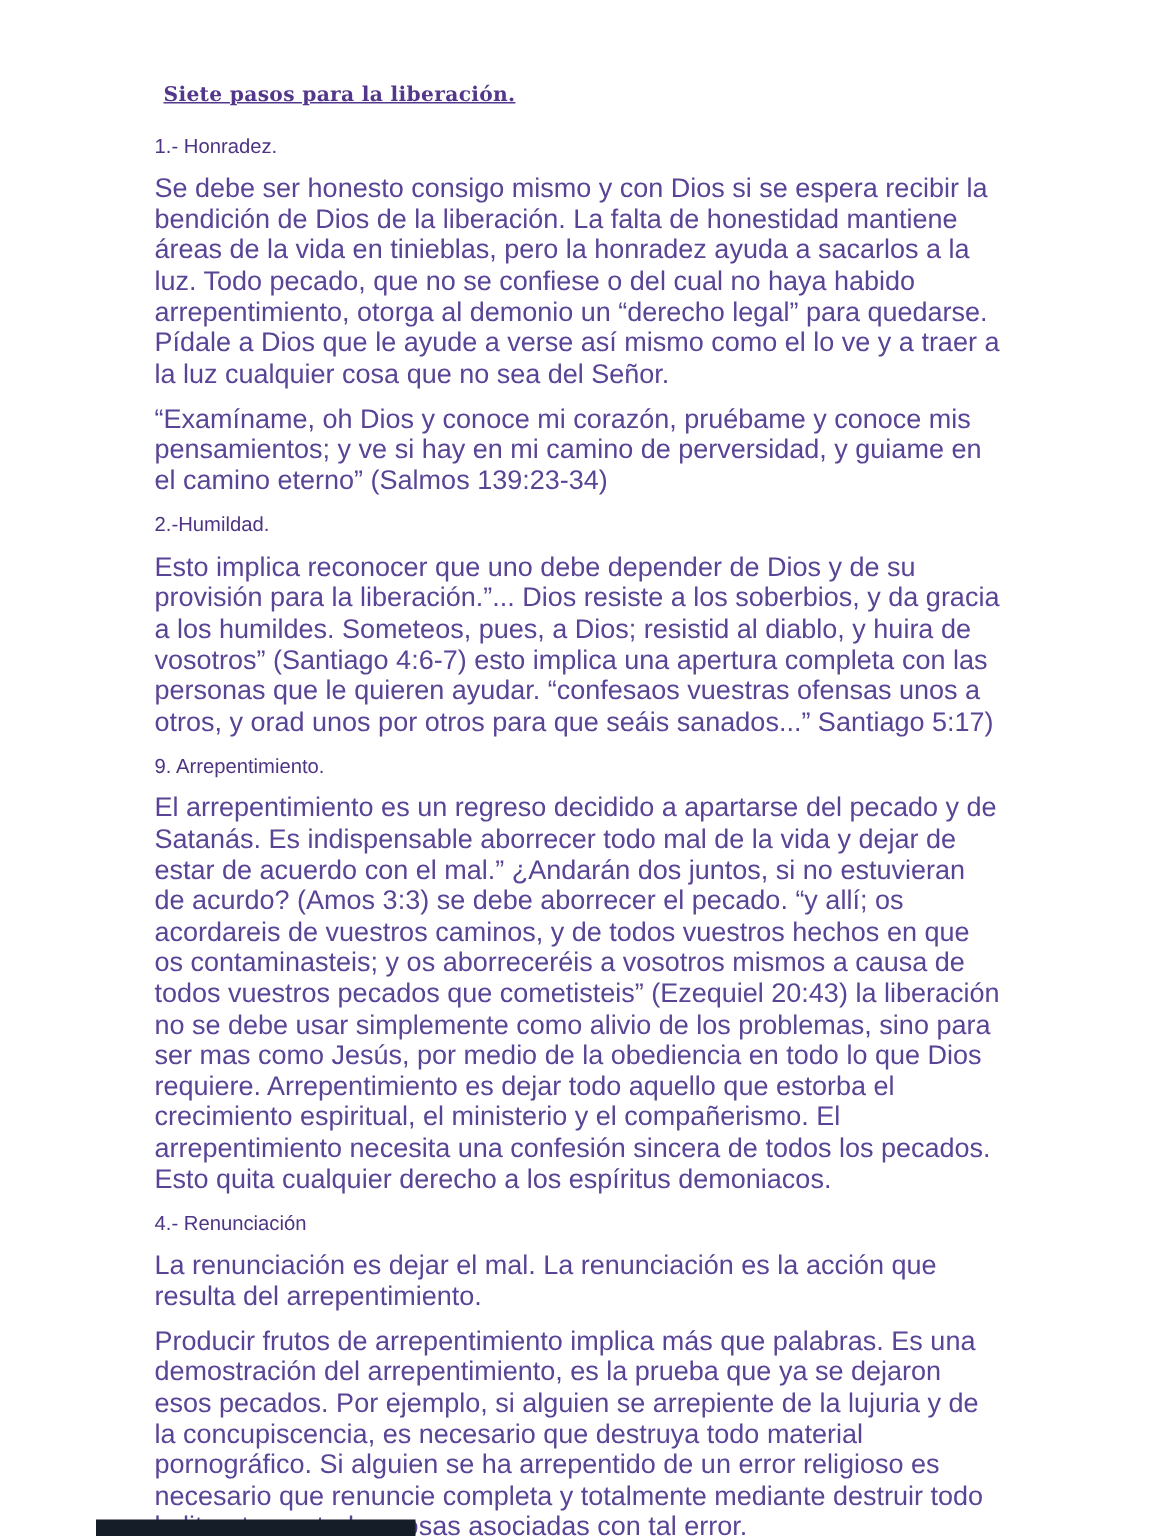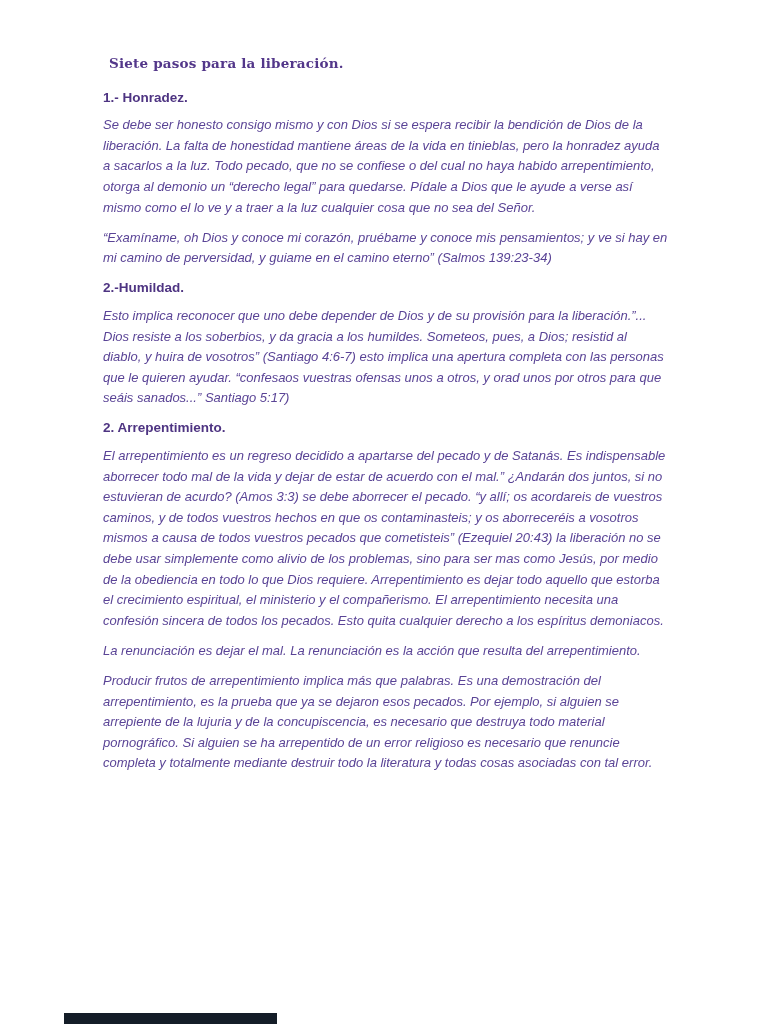--- a/index.html
+++ b/index.html
@@ -22,54 +22,55 @@
     width:768px;
   }
   .doc-title{
     font-family:"DejaVu Serif",serif;
     font-weight:bold;
     font-size:13.5px;
     line-height:20.6px;
     letter-spacing:0.2px;
     color:var(--title-text);
     margin:0 0 14px 6px;
+    text-decoration:underline;
   }
   .section-heading{
     font-size:13.5px;
-    font-weight:bold;
+    font-weight:normal;
     line-height:20.6px;
     color:var(--heading-text);
     margin:0 0 7px 0;
   }
   .paragraph{
-    font-size:13px;
+    font-size:18px;
     line-height:20.6px;
     color:var(--body-text);
     margin:0 0 9.5px 0;
     max-width:566px;
-    font-style:italic;
   }
   .footer-bar{
     position:absolute;
     left:64px;bottom:0;
     width:213px;height:11px;
     background:var(--footer-bar);
   }
 </style>
 </head>
 <body>
 
 <div class="page">
   <div class="doc-title">Siete pasos para la liberación.</div>
   <div id="sections">
       <div class="section-heading">1.- Honradez.</div>
       <p class="paragraph">Se debe ser honesto consigo mismo y con Dios si se espera recibir la bendición de Dios de la liberación. La falta de honestidad mantiene áreas de la vida en tinieblas, pero la honradez ayuda a sacarlos a la luz. Todo pecado, que no se confiese o del cual no haya habido arrepentimiento, otorga al demonio un “derecho legal” para quedarse. Pídale a Dios que le ayude a verse así mismo como el lo ve y a traer a la luz cualquier cosa que no sea del Señor.</p>
       <p class="paragraph">“Examíname, oh Dios  y conoce mi corazón, pruébame y conoce mis pensamientos; y ve si hay en mi camino de perversidad, y guiame en el camino eterno” (Salmos 139:23-34)</p>
       <div class="section-heading">2.-Humildad.</div>
       <p class="paragraph">Esto implica reconocer que uno debe depender de Dios y de su provisión para la liberación.”... Dios resiste a los soberbios, y da gracia a los humildes. Someteos, pues, a Dios; resistid al diablo, y huira de vosotros” (Santiago 4:6-7) esto implica una apertura completa con las personas que le quieren ayudar. “confesaos vuestras ofensas unos a otros, y orad unos por otros para que seáis sanados...” Santiago 5:17)</p>
-      <div class="section-heading">2. Arrepentimiento.</div>
+      <div class="section-heading">9. Arrepentimiento.</div>
       <p class="paragraph">El arrepentimiento es un regreso decidido a apartarse del pecado y de Satanás. Es indispensable aborrecer todo mal de la vida y dejar de estar de acuerdo con el mal.” ¿Andarán dos juntos,  si no estuvieran de acurdo? (Amos 3:3) se debe aborrecer el pecado. “y allí; os acordareis de vuestros caminos, y de todos vuestros hechos en que os contaminasteis; y os aborreceréis  a vosotros mismos a causa de todos  vuestros pecados que cometisteis” (Ezequiel 20:43) la liberación no se debe usar simplemente como alivio de los problemas, sino  para ser mas como Jesús, por medio de la obediencia en todo lo que Dios requiere. Arrepentimiento es dejar todo aquello que estorba el crecimiento espiritual, el ministerio y el compañerismo. El arrepentimiento necesita una confesión sincera de todos los pecados. Esto quita cualquier derecho a los espíritus demoniacos.</p>
+      <div class="section-heading">4.- Renunciación</div>
       <p class="paragraph">La renunciación es dejar el mal. La renunciación es la acción que resulta del arrepentimiento.</p>
       <p class="paragraph">Producir frutos de arrepentimiento implica más que palabras.  Es una demostración del arrepentimiento, es la prueba que ya se dejaron esos pecados. Por ejemplo, si alguien se arrepiente de la lujuria y de la concupiscencia, es necesario que destruya todo material pornográfico. Si alguien se ha arrepentido de un error religioso es necesario que renuncie completa  y totalmente mediante destruir todo la literatura y todas cosas asociadas con tal error.</p>
     </div>
 </div>
 
 <div class="footer-bar"></div>
 
 </body></html>

